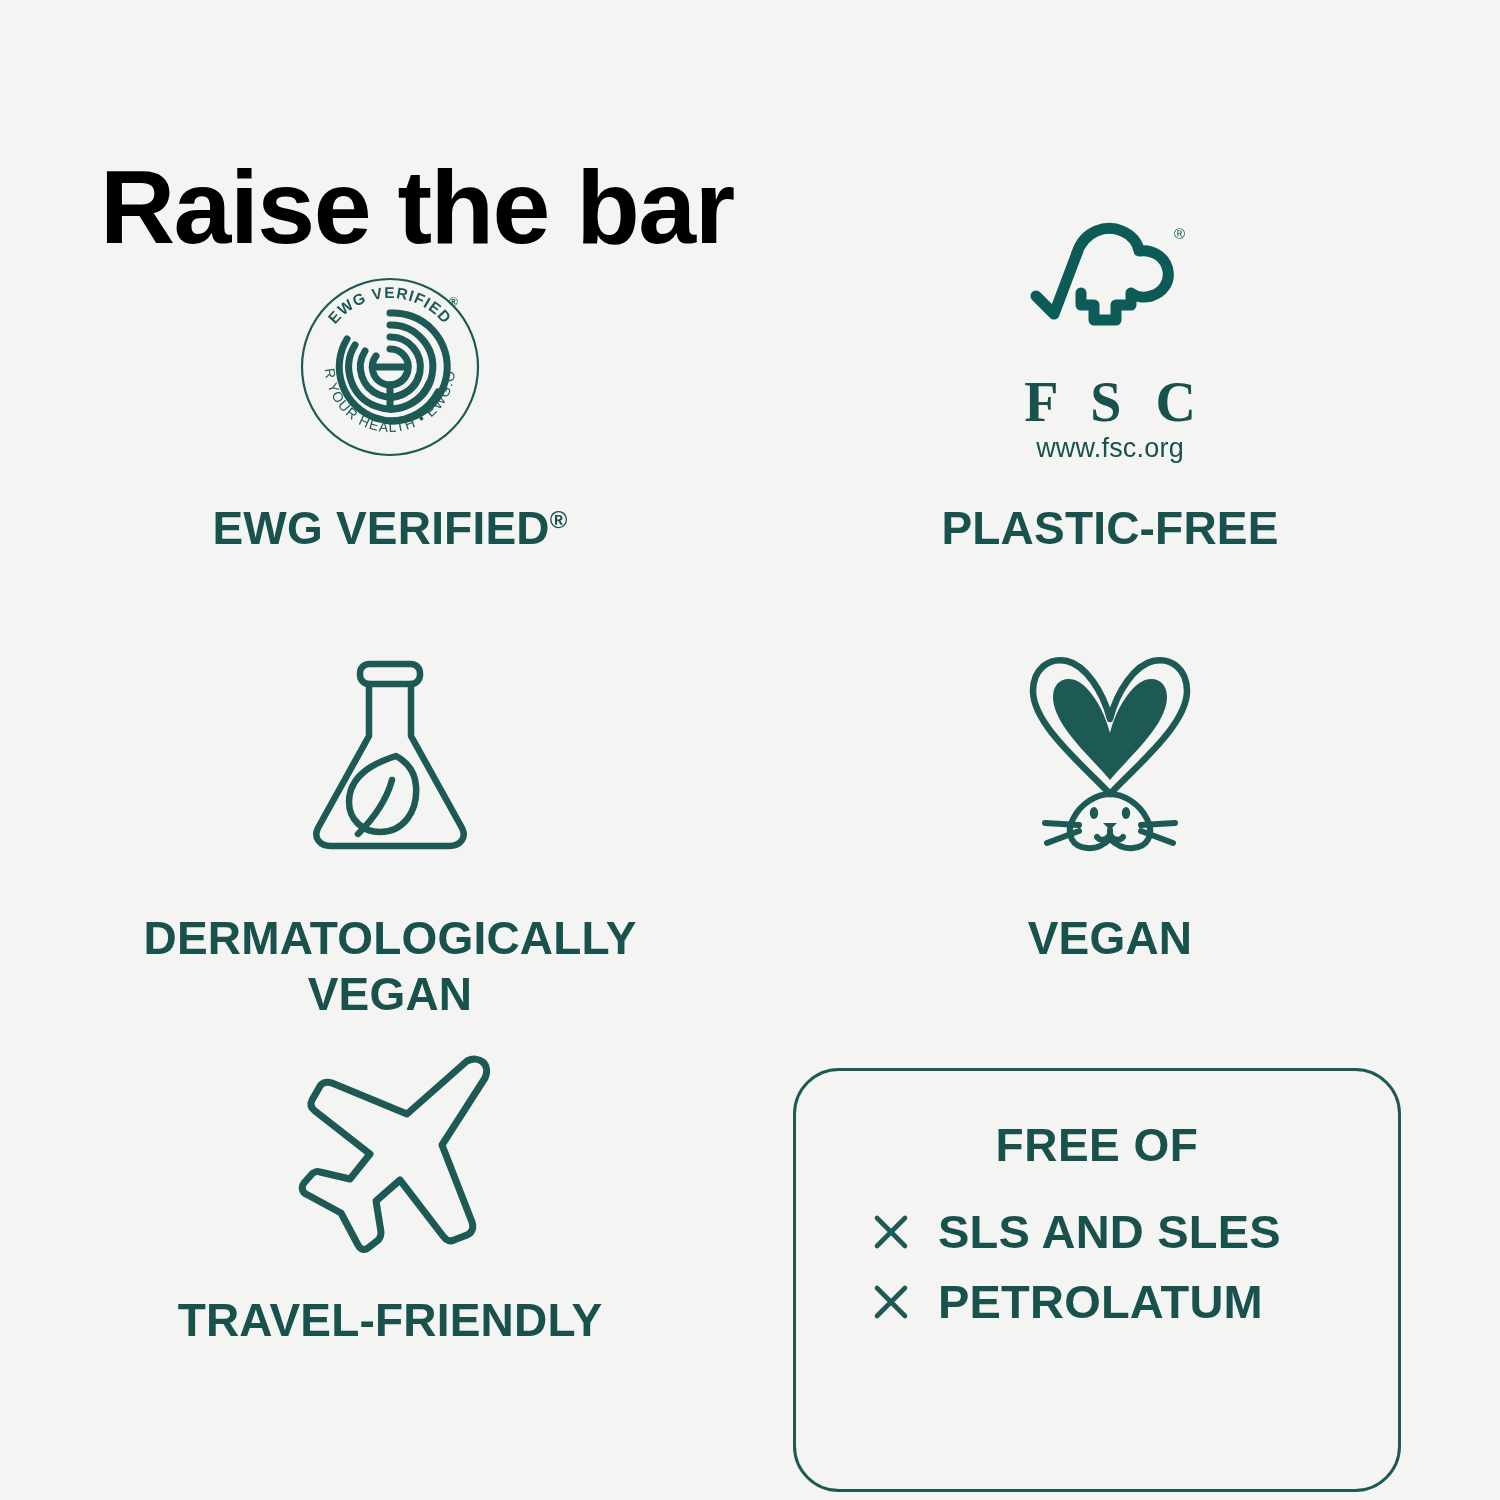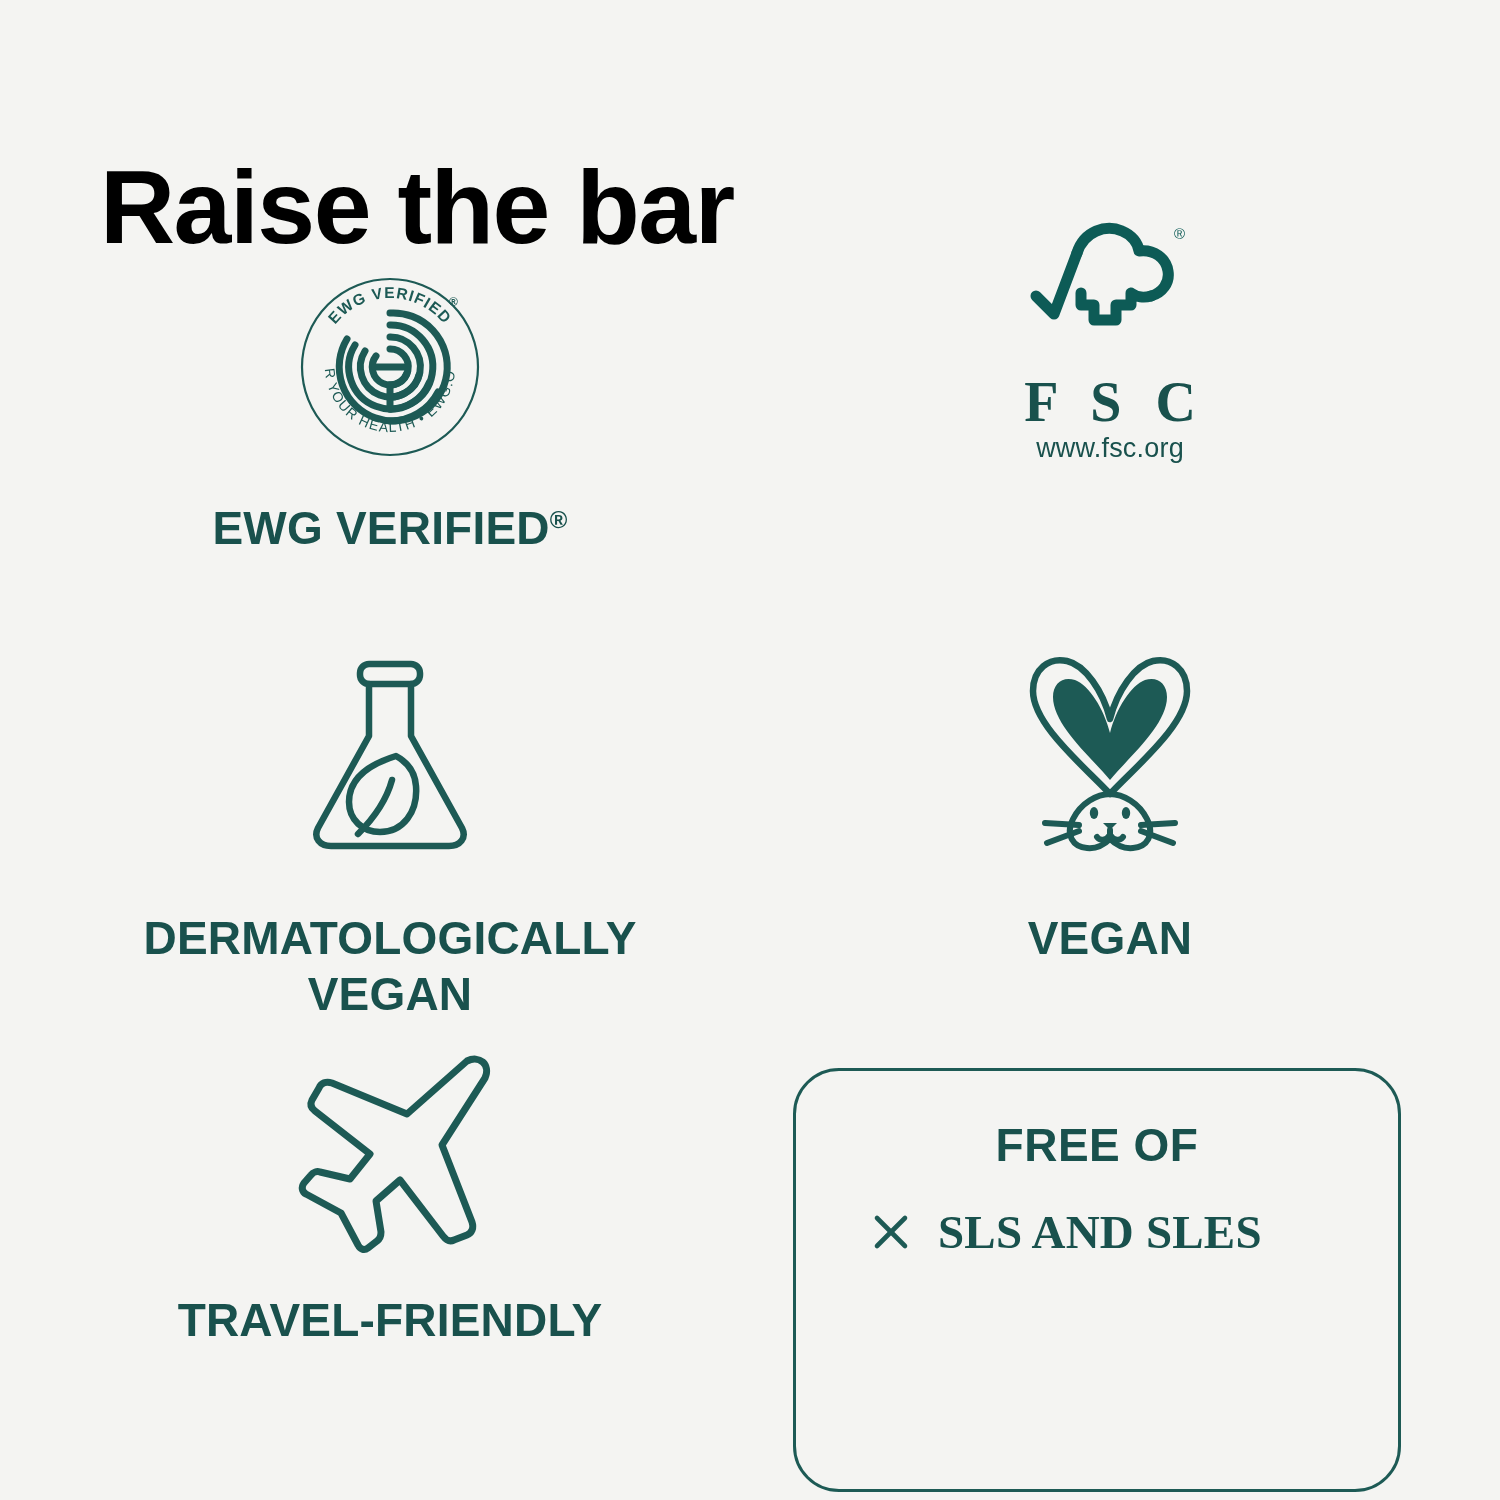--- a/index.html
+++ b/index.html
@@ -133,21 +133,20 @@
     flex: 0 0 38px;
     display: block;
   }
   .freeof-item .freeof-text {
     font-size: 47px;
     line-height: 54px;
     font-weight: 700;
     letter-spacing: 0.2px;
     color: #19514d;
     white-space: nowrap;
-    font-family: Liberation Serif, serif;
   }
 
   
   .ewg-seal { display:block; }
   .seal-text {
     font-family: "Liberation Sans", sans-serif;
     font-weight: 700;
     fill: #1d5a55;
   }
   .seal-text-top    { font-size: 15.5px; letter-spacing: 1.1px; }
@@ -234,20 +233,21 @@
 
               <path d="M 123,79 C 116,81 108,80 103,76 L 103,88 L 88,88 L 88,103
                        L 66,103 L 66,88 L 53,88 L 53,76"></path>
             </g>
             <text x="146" y="22" font-family="'Liberation Sans', sans-serif" font-size="15" fill="#0d5b56">®</text>
           </svg>
           <div class="fsc-word">F S C</div>
           <div class="fsc-url">www.fsc.org</div>
         </div>
       </div>
+      <div class="badge-label">PLASTIC-FREE</div>
     </div>
 
     <div class="cell col-left row-2 badge-cell" id="cell-derm">
       <div class="icon-wrap">
         <svg width="180" height="200" viewBox="0 0 180 200">
           <g fill="none" stroke="#1d5a55" stroke-width="6.5" stroke-linecap="round" stroke-linejoin="round">
 
             <rect x="60" y="12" width="60" height="20" rx="9"></rect>
 
             <path d="M 69,32 L 69,84 L 18,176 C 13,186 20,194 31,194
@@ -345,16 +345,25 @@
     <div class="freeof-list">
       <div class="freeof-item">
         <svg class="x-icon" viewBox="0 0 38 38">
           <g stroke="#1d5a55" stroke-width="4.6" stroke-linecap="round">
             <line x1="5" y1="5" x2="33" y2="33"></line>
             <line x1="33" y1="5" x2="5" y2="33"></line>
           </g>
         </svg>
         <span class="freeof-text">SLS AND SLES</span>
       </div>
+      <div class="freeof-item">
+        <svg class="x-icon" viewBox="0 0 38 38">
+          <g stroke="#1d5a55" stroke-width="4.6" stroke-linecap="round">
+            <line x1="5" y1="5" x2="33" y2="33"></line>
+            <line x1="33" y1="5" x2="5" y2="33"></line>
+          </g>
+        </svg>
+        <span class="freeof-text">PETROLATUM</span>
+      </div>
     </div>
   </div>
 
 </div>
 
 </body></html>

